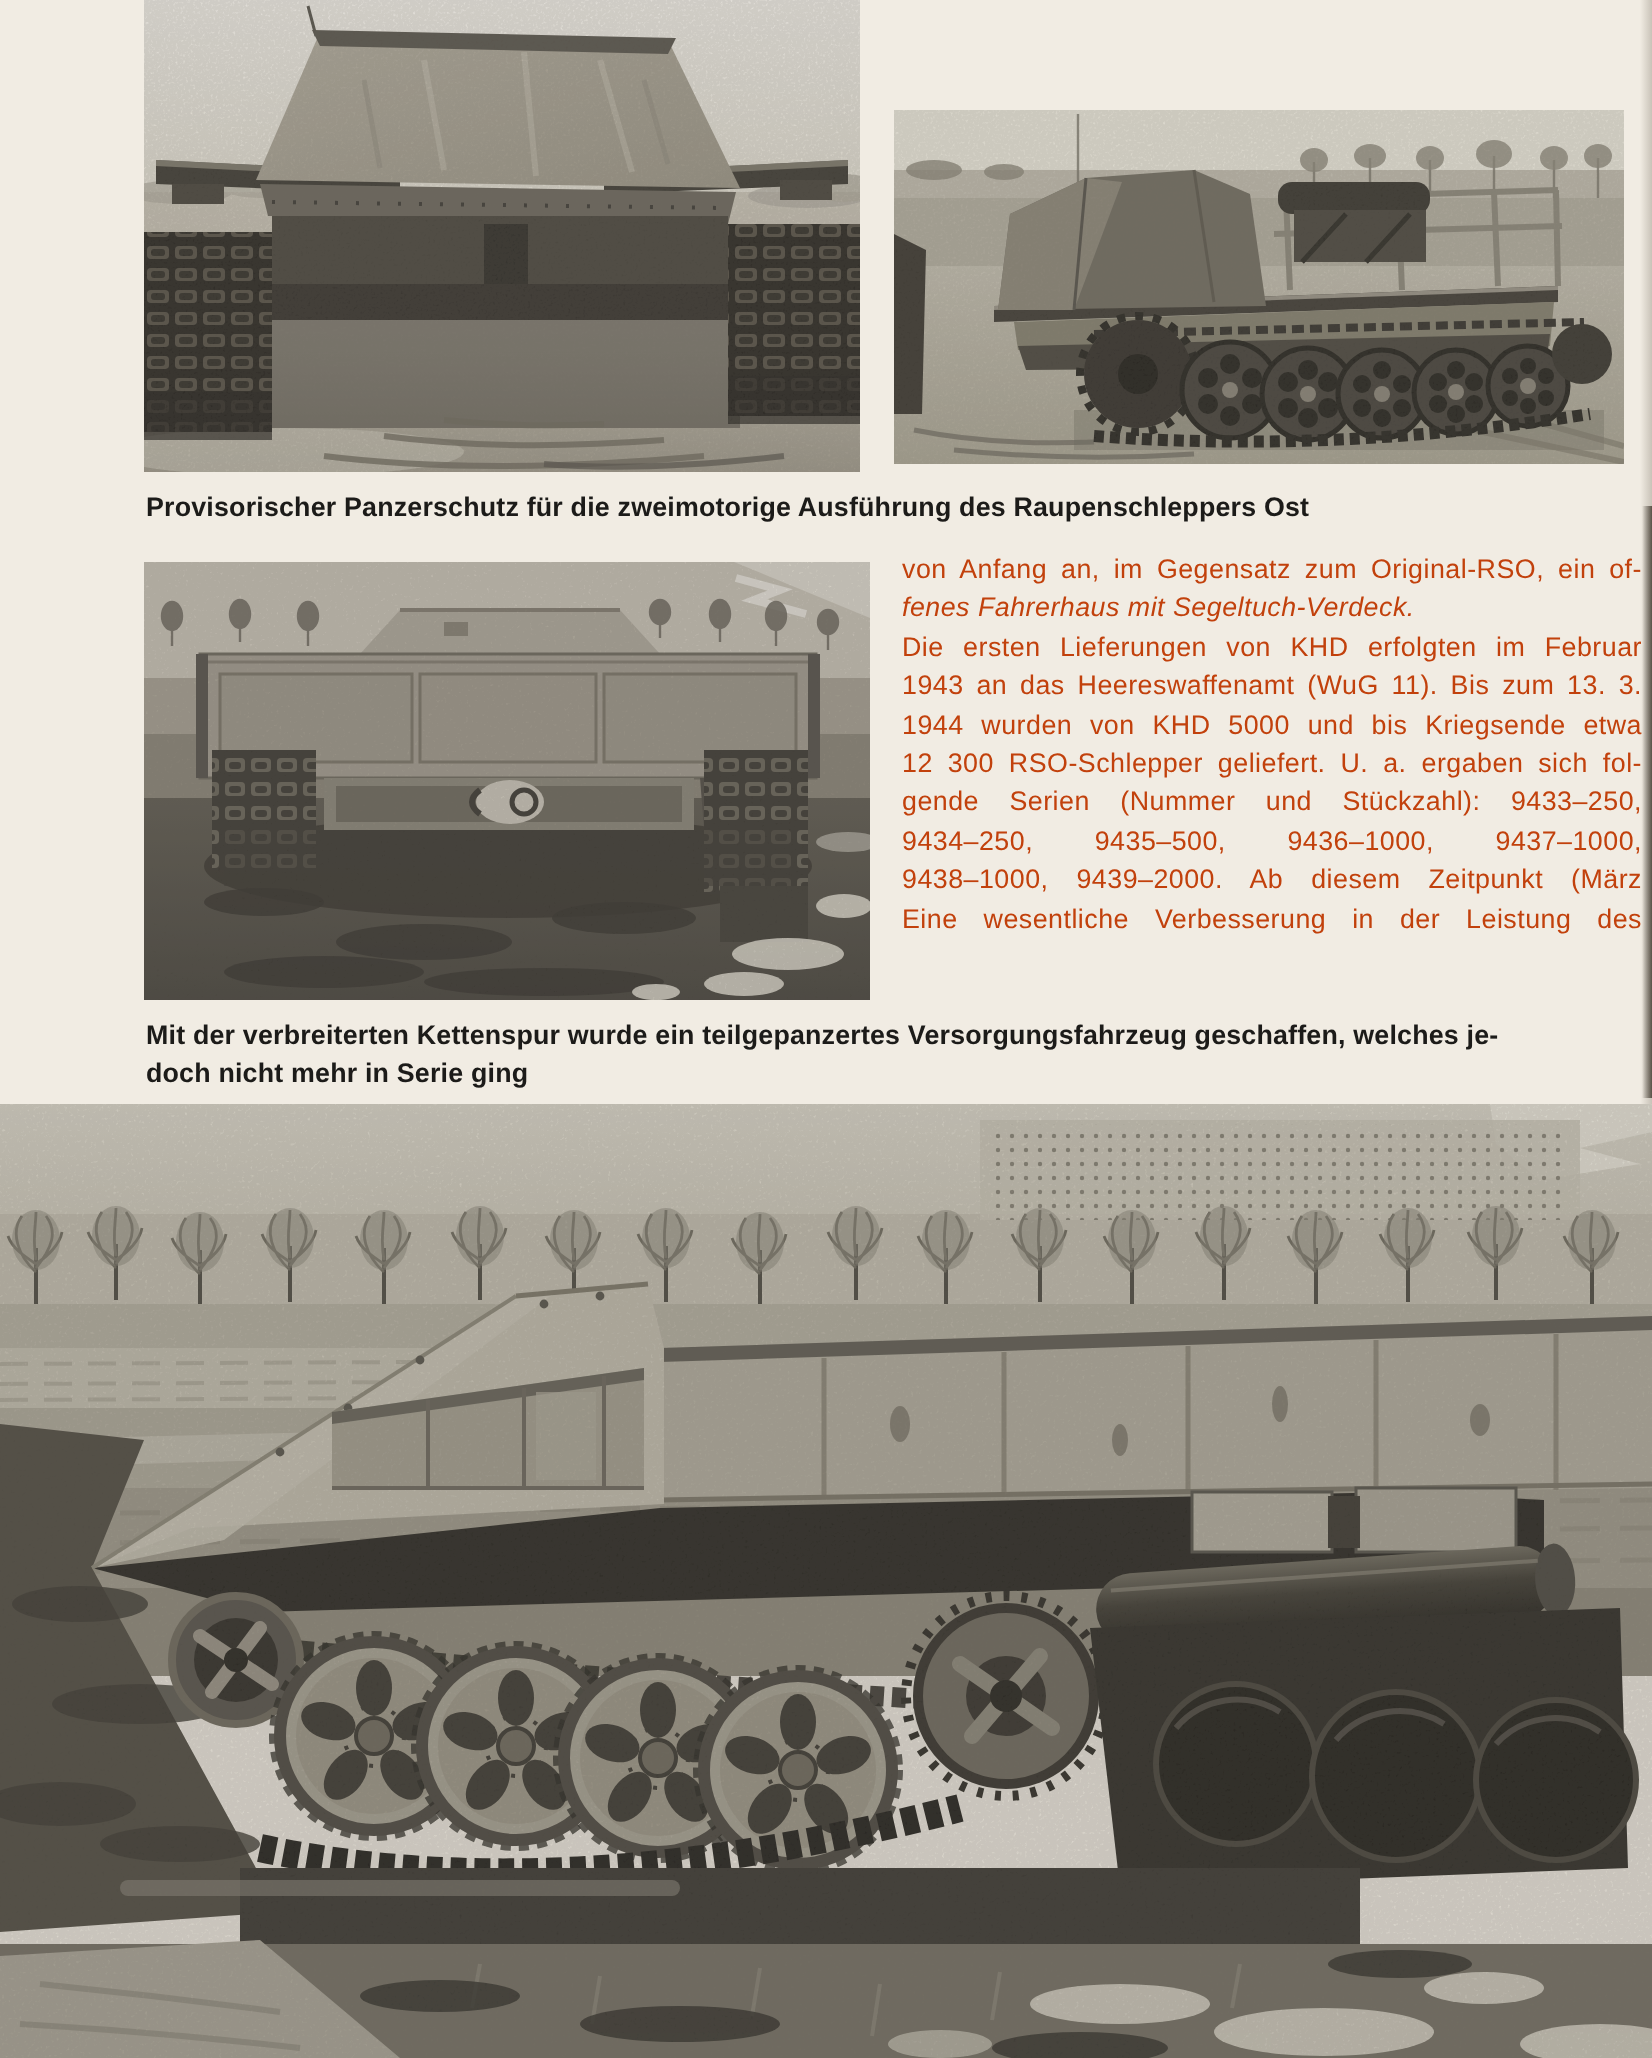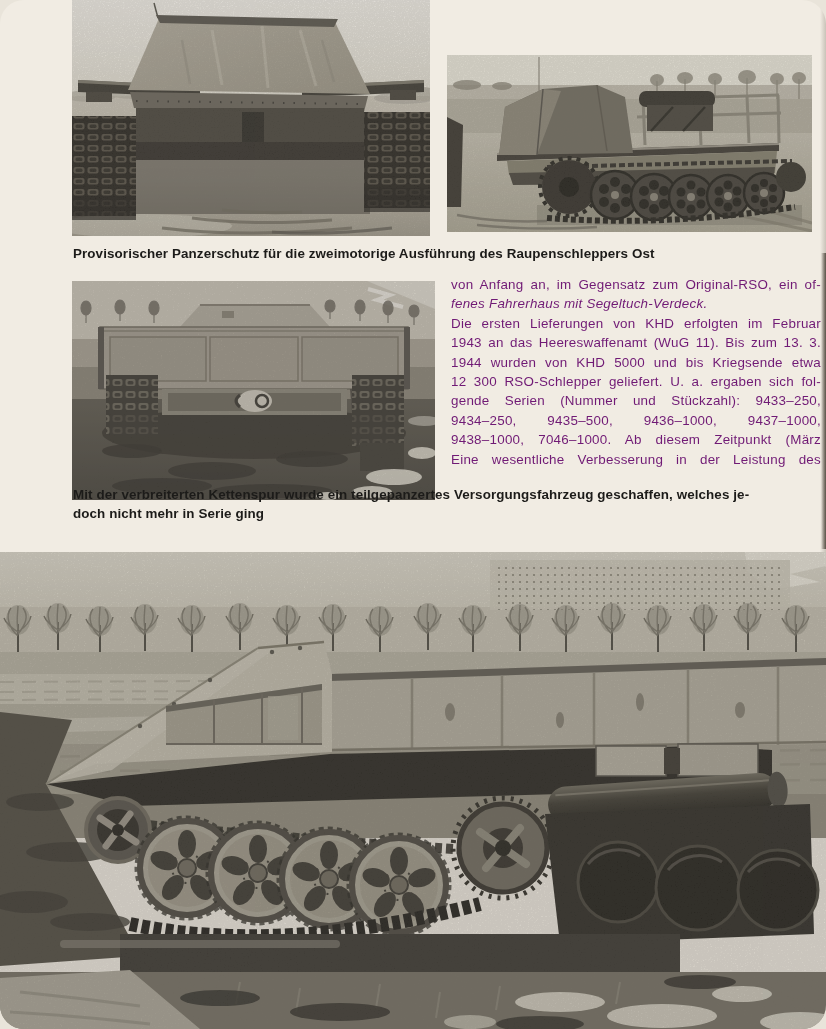--- a/index.html
+++ b/index.html
@@ -1,21 +1,21 @@
 <!DOCTYPE html>
 <html><head>
 <meta charset="utf-8">
 <style>
   html,body{margin:0;padding:0;}
   body{width:826px;height:1029px;background:#e9e4da;font-family:"Liberation Sans",sans-serif;}
-  .page{position:relative;width:826px;height:1029px;background:#f1ece3;overflow:hidden;border-radius:24px;}
+  .page{position:relative;width:826px;height:1029px;background:#f1ece3;overflow:hidden;}
   .photo{position:absolute;overflow:hidden;}
   .photo svg{display:block;}
   .caption{position:absolute;font-weight:bold;color:#1c1b19;font-size:13.4px;line-height:18.6px;letter-spacing:0.1px;white-space:nowrap;}
-  .article{position:absolute;left:451px;top:277px;width:370px;color:#701a75;font-size:13.4px;letter-spacing:0.25px;}
+  .article{position:absolute;left:451px;top:277px;width:370px;color:#c2410c;font-size:13.4px;letter-spacing:0.25px;}
   .article .ln{height:19.4px;text-align:justify;text-align-last:justify;white-space:normal;overflow:visible;}
   .article .ln.plain{text-align-last:left;font-style:italic;}
   .scan-edge{position:absolute;left:821px;top:253px;width:5px;height:296px;
      background:linear-gradient(to right,rgba(70,62,50,0),rgba(55,48,38,0.8));}
   .page-shade{position:absolute;right:0;top:0;width:6px;height:552px;
      background:linear-gradient(to right,rgba(80,70,55,0),rgba(80,70,55,0.25));}
 </style>
 </head>
 <body>
 
@@ -232,21 +232,21 @@
 
   <div class="article">
     <div class="ln">von Anfang an, im Gegensatz zum Original-RSO, ein of-</div>
     <div class="ln plain">fenes Fahrerhaus mit Segeltuch-Verdeck.</div>
     <div class="ln">Die ersten Lieferungen von KHD erfolgten im Februar</div>
     <div class="ln">1943 an das Heereswaffenamt (WuG 11). Bis zum 13. 3.</div>
     <div class="ln">1944 wurden von KHD 5000 und bis Kriegsende etwa</div>
     <div class="ln">12 300 RSO-Schlepper geliefert. U. a. ergaben sich fol-</div>
     <div class="ln">gende Serien (Nummer und Stückzahl): 9433–250,</div>
     <div class="ln">9434–250, 9435–500, 9436–1000, 9437–1000,</div>
-    <div class="ln">9438–1000, 7046–1000. Ab diesem Zeitpunkt (März</div>
+    <div class="ln">9438–1000, 9439–2000. Ab diesem Zeitpunkt (März</div>
     <div class="ln">Eine wesentliche Verbesserung in der Leistung des</div>
   </div>
 
   <div class="photo" style="left:72px;top:281px;width:363px;height:219px;">
     <svg width="363" height="219" viewBox="0 0 363 219" xmlns="http://www.w3.org/2000/svg">
       <defs>
         <linearGradient id="fg3" x1="0" y1="0" x2="0" y2="1">
           <stop offset="0" stop-color="#5f5b50"></stop>
             <stop offset="1" stop-color="#46433b"></stop>
         </linearGradient>
@@ -336,21 +336,21 @@
             <ellipse cx="350" cy="172" rx="14" ry="6"></ellipse>
           <ellipse cx="300" cy="211" rx="20" ry="6"></ellipse>
             <ellipse cx="256" cy="215" rx="12" ry="4"></ellipse>
           <ellipse cx="352" cy="140" rx="16" ry="5" opacity="0.6"></ellipse>
         </g>
         <rect width="363" height="219" filter="url(#n3)" opacity="0.3"></rect>
       </g>
     </svg>
   </div>
 
-  <div class="caption" style="left:73px;top:486px;">
+  <div class="caption" style="left:73px;top:509px;">
     <div>Mit der verbreiterten Kettenspur wurde ein teilgepanzertes Versorgungsfahrzeug geschaffen, welches je-</div>
     <div>doch nicht mehr in Serie ging</div>
   </div>
 
   <div class="photo" style="left:0;top:552px;width:826px;height:477px;">
     <svg width="826" height="477" viewBox="0 0 826 477" xmlns="http://www.w3.org/2000/svg">
       <defs>
         <linearGradient id="sky4" x1="0" y1="0" x2="0" y2="1">
           <stop offset="0" stop-color="#e0dcd0"></stop>
             <stop offset="1" stop-color="#cdc8ba"></stop>

